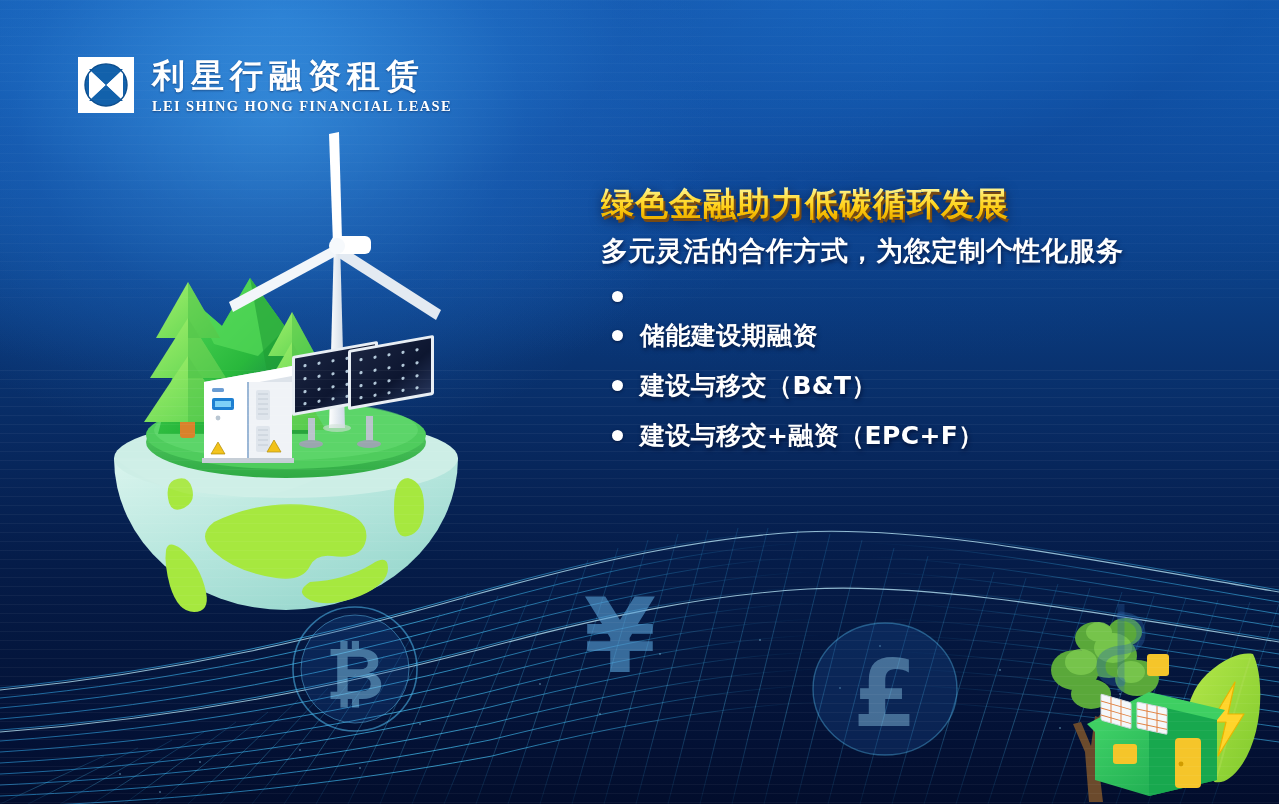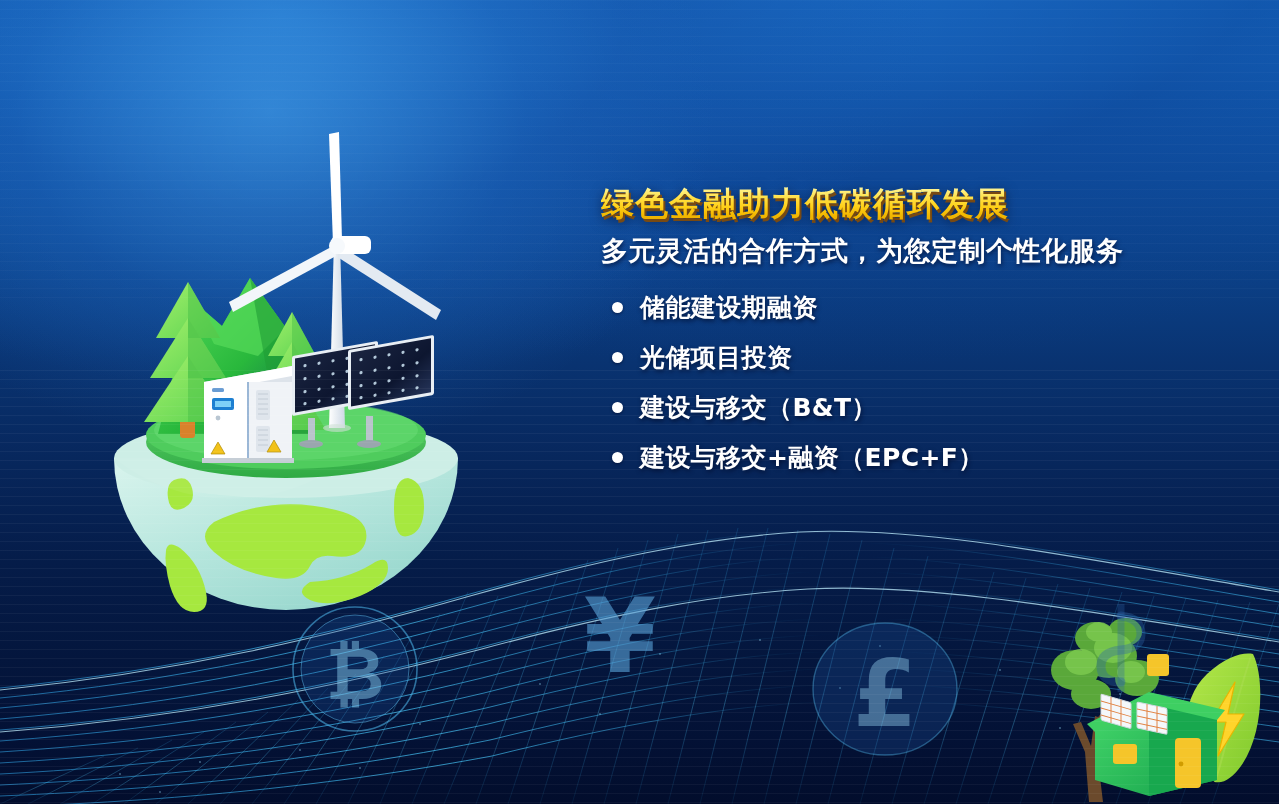--- a/index.html
+++ b/index.html
@@ -290,20 +290,37 @@
   <svg class="coin-art" style="left:560px; bottom:100px; width:120px; height:130px;" viewBox="0 0 120 130">
     <text x="60" y="98" text-anchor="middle" font-size="104" font-weight="700" font-family="'DejaVu Sans',sans-serif" fill="#5aa4da" opacity=".6">¥</text>
   </svg>
 
   <svg class="coin-art" style="left:800px; bottom:30px; width:170px; height:170px;" viewBox="0 0 170 170">
     <ellipse cx="85" cy="85" rx="72" ry="66" fill="#1b4f99" opacity=".3"></ellipse>
     <ellipse cx="85" cy="85" rx="72" ry="66" fill="none" stroke="#54bdef" stroke-width="1.4" opacity=".4"></ellipse>
     <text x="85" y="122" text-anchor="middle" font-size="92" font-weight="700" font-family="'DejaVu Sans',sans-serif" fill="#9ddbf8" opacity=".4">£</text>
   </svg>
 
+  <div class="logo-block">
+    <div class="logo-mark">
+      <svg width="46" height="46" viewBox="0 0 46 46">
+        <circle cx="23" cy="23" r="21" fill="#1261ab"></circle>
+        <path d="M6 7 L23 23 L6 39 Z" fill="#ffffff"></path>
+        <path d="M40 7 L23 23 L40 39 Z" fill="#ffffff"></path>
+        <path d="M6 7 L23 23 L40 7 Z" fill="#1261ab"></path>
+        <path d="M6 39 L23 23 L40 39 Z" fill="#1261ab"></path>
+        <path d="M5.5 6.5 L40.5 6.5 L23 23 Z" fill="none"></path>
+        <circle cx="23" cy="23" r="21" fill="none" stroke="#0d4f8f" stroke-width="1.4"></circle>
+      </svg>
+    </div>
+    <div class="logo-text">
+      <div class="logo-cn">利星行融资租赁</div>
+      <div class="logo-en">LEI SHING HONG FINANCIAL LEASE</div>
+    </div>
+  </div>
 
   <svg class="scene" viewBox="0 0 380 520">
     <defs>
       <linearGradient id="globeG" x1="0.1" y1="0" x2="0.9" y2="1">
         <stop offset="0%" stop-color="#d6f3ec"></stop>
         <stop offset="45%" stop-color="#b6e6dd"></stop>
         <stop offset="100%" stop-color="#8fd3c9"></stop>
       </linearGradient>
       <linearGradient id="platG" x1="0" y1="0" x2="0" y2="1">
         <stop offset="0%" stop-color="#5fd36a"></stop>
@@ -553,25 +570,24 @@
 
   <div class="scanlines top"></div>
   <div class="scanlines" style="top:46%;"></div>
 
   <div class="copy">
     <div class="headline">绿色金融助力低碳循环发展</div>
     <div class="subhead">多元灵活的合作方式，为您定制个性化服务</div>
     <ul class="bullets">
       <li>
         <span class="dot"></span>
-        <span class="bullet-text">储能建设期融资</span>
       </li>
       <li>
         <span class="dot"></span>
-        <span class="bullet-text">光储项目投资</span>
+        <span class="bullet-text">储能建设期融资</span>
       </li>
       <li>
         <span class="dot"></span>
         <span class="bullet-text">建设与移交（B&amp;T）</span>
       </li>
       <li>
         <span class="dot"></span>
         <span class="bullet-text">建设与移交+融资（EPC+F）</span>
       </li>
     </ul>

